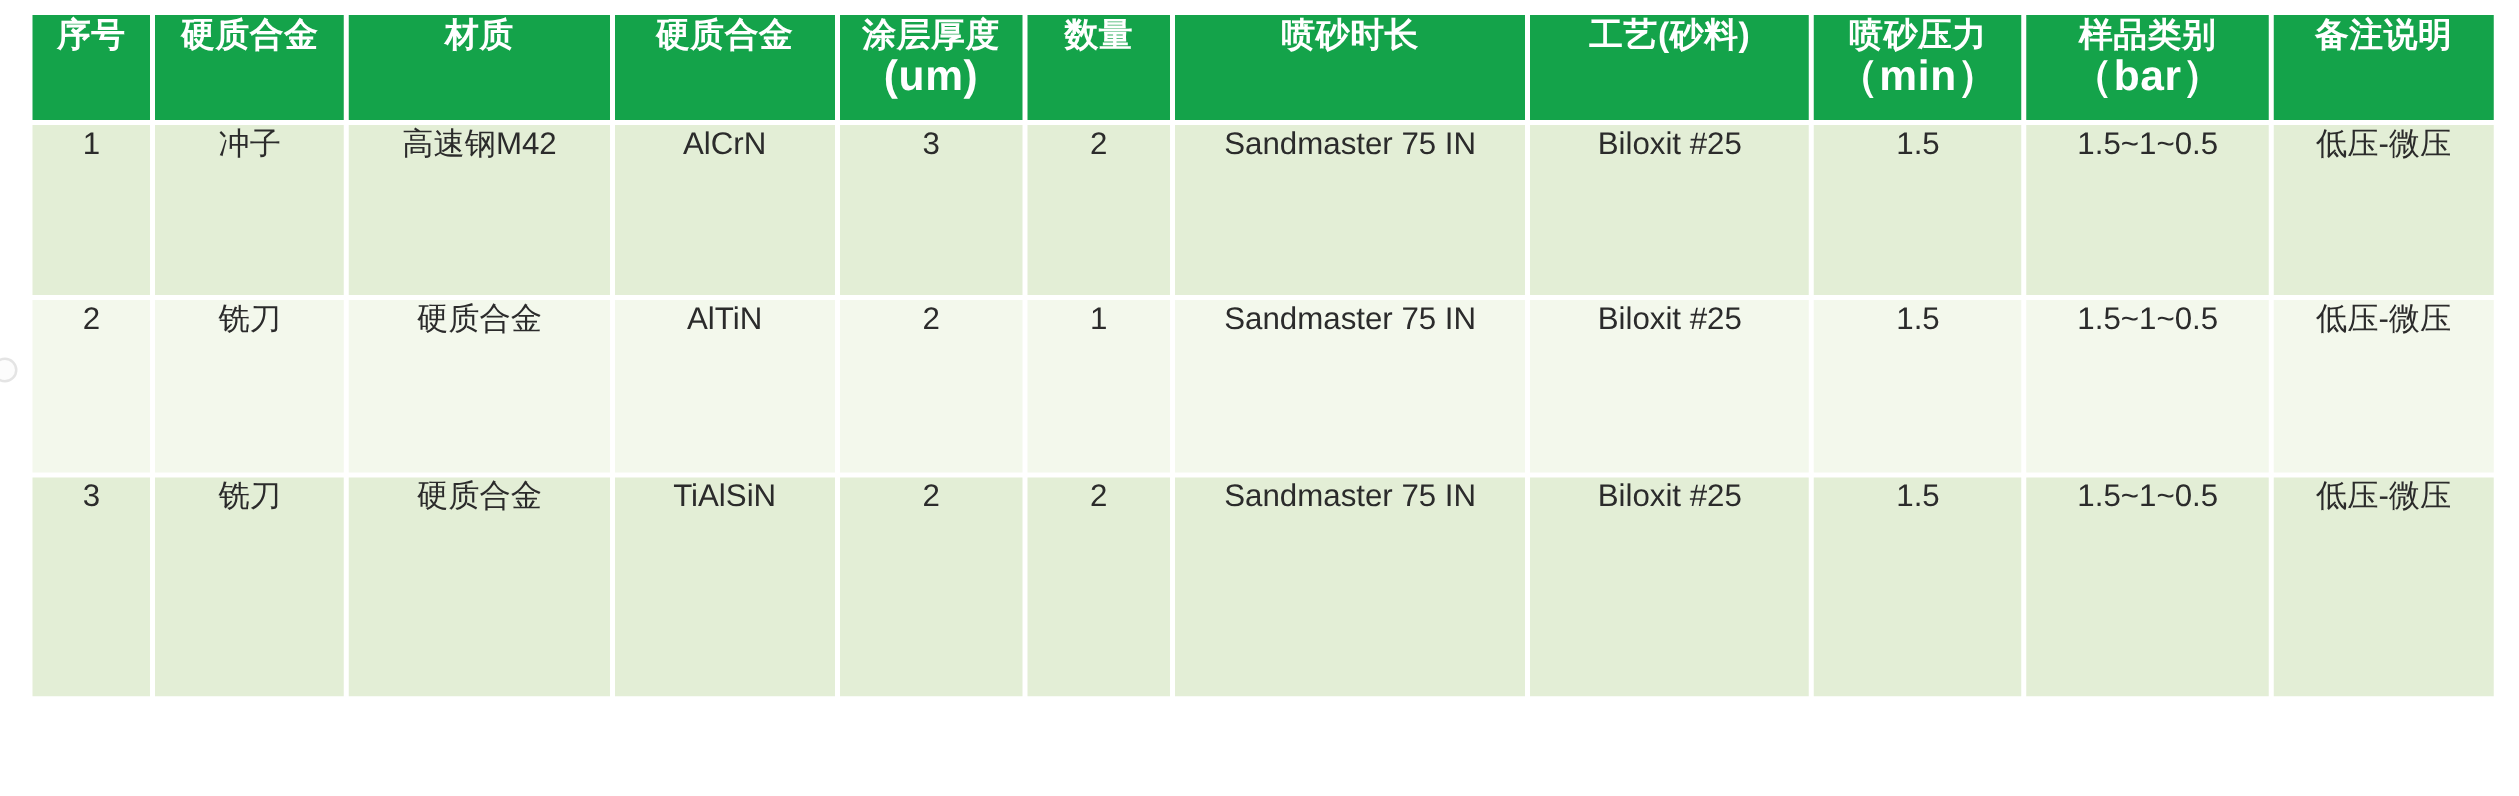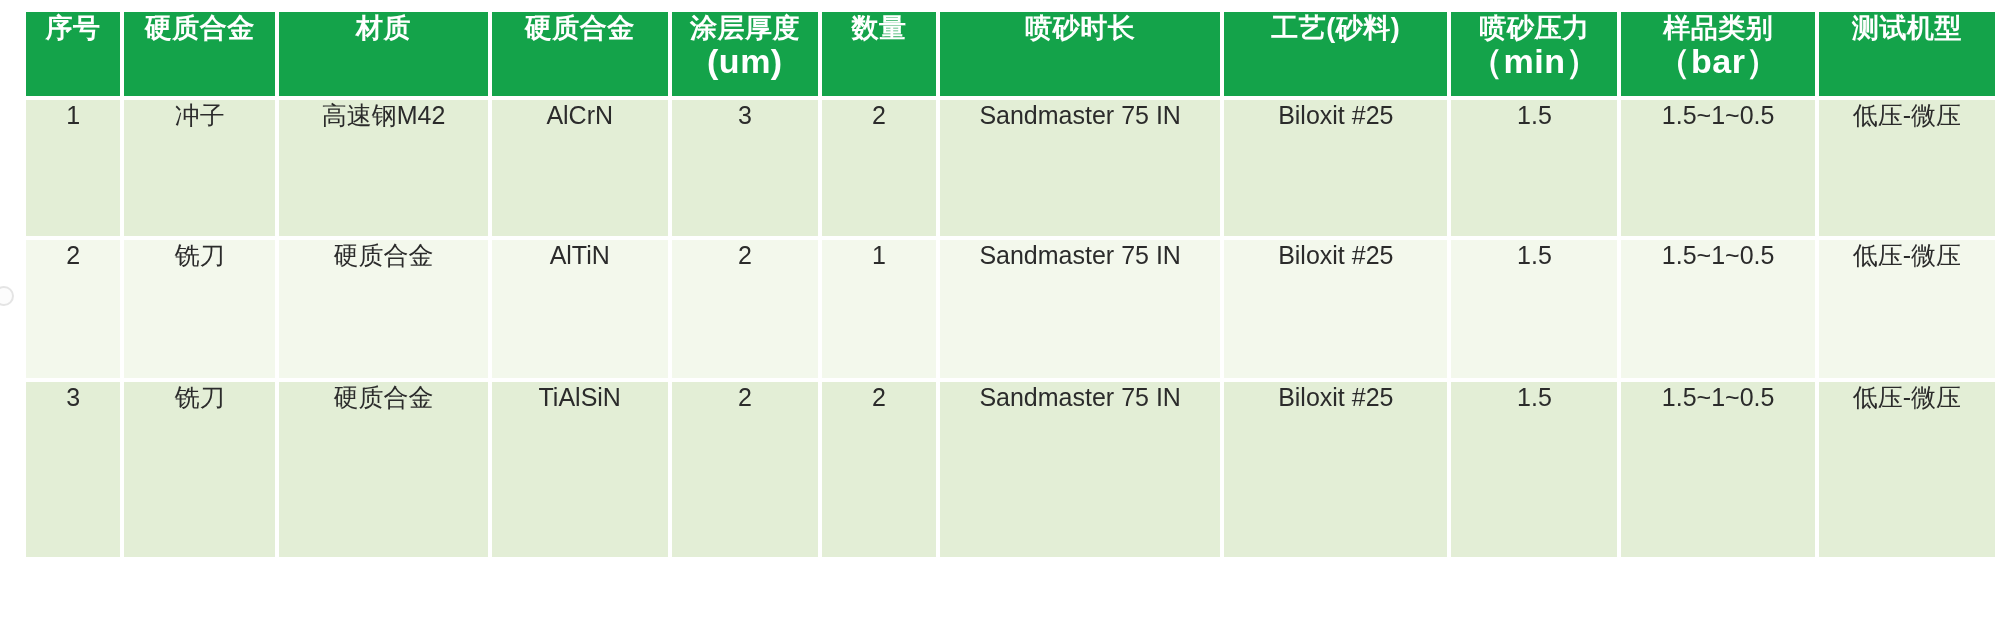--- a/index.html
+++ b/index.html
@@ -152,21 +152,21 @@
         </th>
         <th>
           <span>喷砂压力</span>
           <span class="unit">（min）</span>
         </th>
         <th>
           <span>样品类别</span>
           <span class="unit">（bar）</span>
         </th>
         <th>
-          <span>测试机型</span>
+          <span>备注说明</span>
         </th>
       </tr>
     </thead>
 
     <tbody>
 
       <tr class="band-a r1">
         <td>1</td>
         <td>冲子</td>
         <td>高速钢M42</td>

